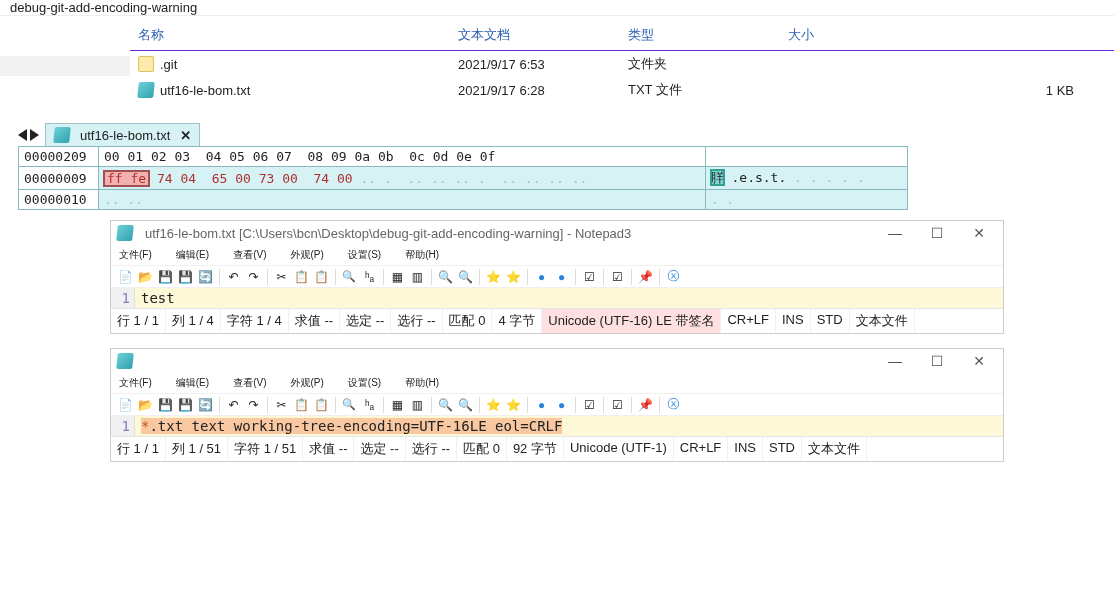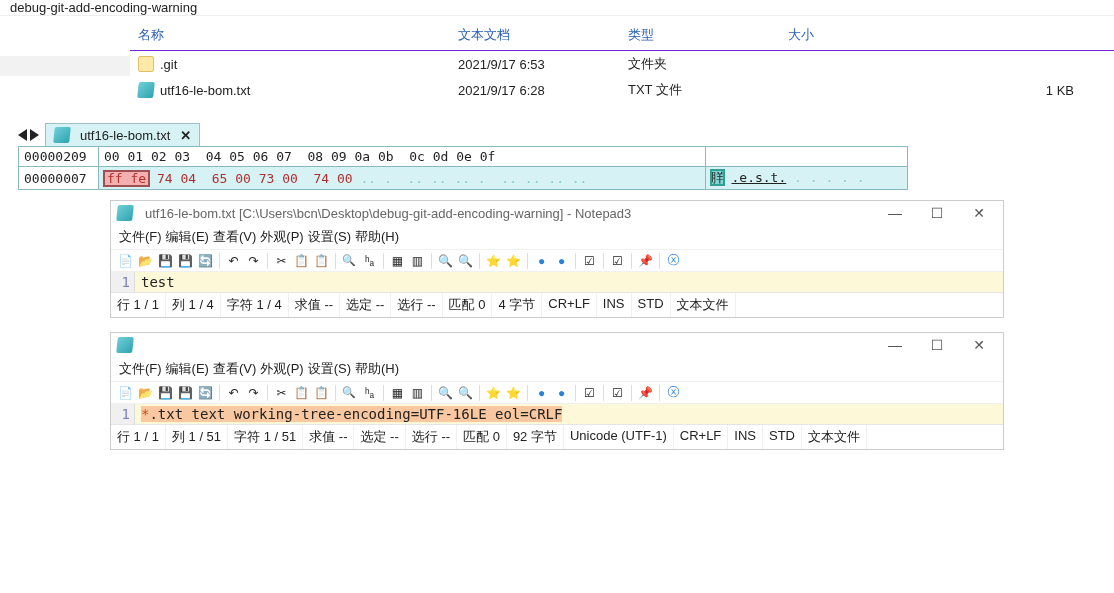--- a/index.html
+++ b/index.html
@@ -25,28 +25,28 @@
   .tri-r { border-left: 9px solid #222; margin-right: 4px; }
   .hex-tab { display: flex; align-items: center; gap: 4px; border: 1px solid #a0c0c8; border-bottom: none; background: #d6f2f4; padding: 3px 8px; font-size: 13px; }
   .hex-tab .x { font-weight: bold; margin-left: 6px; cursor: pointer; }
   table.hex { border-collapse: collapse; width: 890px; font-family: Consolas, monospace; font-size: 13px; }
   table.hex td, table.hex th { border: 1px solid #88b8c0; padding: 2px 5px; text-align: left; }
   table.hex th { background: #fff; font-weight: normal; }
   .addr { background: #fff; width: 80px; }
   .data { background: #d6f2f4; white-space: pre; }
   .bom { background: #f4b0b0; outline: 2px solid #a05050; outline-offset: -1px; padding: 0 3px; }
   .red { color: #b03030; }
-  .blk { color: #222; text-decoration: underline; }
+  .blk { color: #222; }
   .dim { color: #8cc; }
   .sel-b { background: #7fd4d4; outline: 2px solid #30a090; outline-offset: -1px; }
   .np { margin: 6px 110px 0; border: 1px solid #ccc; background: #fff; }
   .np-title { display: flex; align-items: center; padding: 4px 6px; gap: 6px; color: #666; }
   .np-title .spacer { flex: 1; }
   .winbtn { width: 36px; text-align: center; color: #555; font-size: 14px; }
-  .np-menu { display: flex; gap: 4px; padding: 3px 8px; font-size: 13px; }
+  .np-menu { display: flex; gap: 24px; padding: 3px 8px; font-size: 10px; }
   .np-tool { display: flex; align-items: center; gap: 3px; padding: 2px 6px; border-top: 1px solid #f0f0f0; border-bottom: 1px solid #f0f0f0; background: #fff; }
   .tb { width: 17px; height: 17px; display: inline-flex; align-items: center; justify-content: center; font-size: 12px; }
   .sep { width: 1px; height: 16px; background: #ddd; margin: 0 2px; }
   .np-body { display: flex; background: #fdf8d8; font-family: Consolas, monospace; font-size: 14px; }
   .gut { width: 24px; background: #f0f0f0; color: #8080c0; text-align: right; padding: 2px 4px; border-right: 1px solid #ddd; }
   .ed { flex: 1; padding: 2px 6px; }
   .hl { background: #f9c8a0; }
   .star { color: #c05020; }
   .np-status { display: flex; gap: 0; border-top: 1px solid #e5e5e5; font-size: 13px; background: #fff; }
   .np-status > div { padding: 3px 6px; border-right: 1px solid #f0f0f0; white-space: nowrap; }
@@ -102,23 +102,28 @@
     </div>
   </div>
   <table class="hex">
     <tbody>
         <tr>
       <th class="addr">00000209</th>
       <th style="white-space:pre">00 01 02 03  04 05 06 07  08 09 0a 0b  0c 0d 0e 0f</th>
       <th></th>
     </tr>
     <tr>
-      <td class="addr">00000007</td>
+      <td class="addr">00000009</td>
       <td class="data"><span class="bom red">ff fe</span> <span class="red">74 04  65 00 73 00  74 00</span><span class="dim"> .. .  .. .. .. .  .. .. .. ..</span></td>
       <td class="data"><span class="sel-b">羘</span> <span class="blk">.e.s.t.</span><span class="dim"> . . . . .</span></td>
+    </tr>
+    <tr>
+      <td class="addr">00000010</td>
+      <td class="data dim">.. ..</td>
+      <td class="data dim">. .</td>
     </tr>
   </tbody>
     </table>
 </div>
 
 <div class="np" style="margin-top:10px">
   <div class="np-title">
     <span class="ico ico-txt"></span>
     <span>utf16-le-bom.txt [C:\Users\bcn\Desktop\debug-git-add-encoding-warning] - Notepad3</span>
     <span class="spacer"></span>
@@ -177,20 +182,21 @@
   </div>
   <div class="np-status">
     <div>行 1 / 1</div>
     <div>列 1 / 4</div>
     <div>字符 1 / 4</div>
     <div>求值 --</div>
     <div>选定 --</div>
     <div>选行 --</div>
     <div>匹配 0</div>
     <div>4 字节</div>
+    <div class="st-enc">Unicode (UTF-16) LE 带签名</div>
     <div>CR+LF</div>
     <div>INS</div>
     <div>STD</div>
     <div>文本文件</div>
   </div>
 </div>
 
 <div class="np" style="margin-top:14px">
   <div class="np-title">
     <span class="ico ico-txt"></span>

